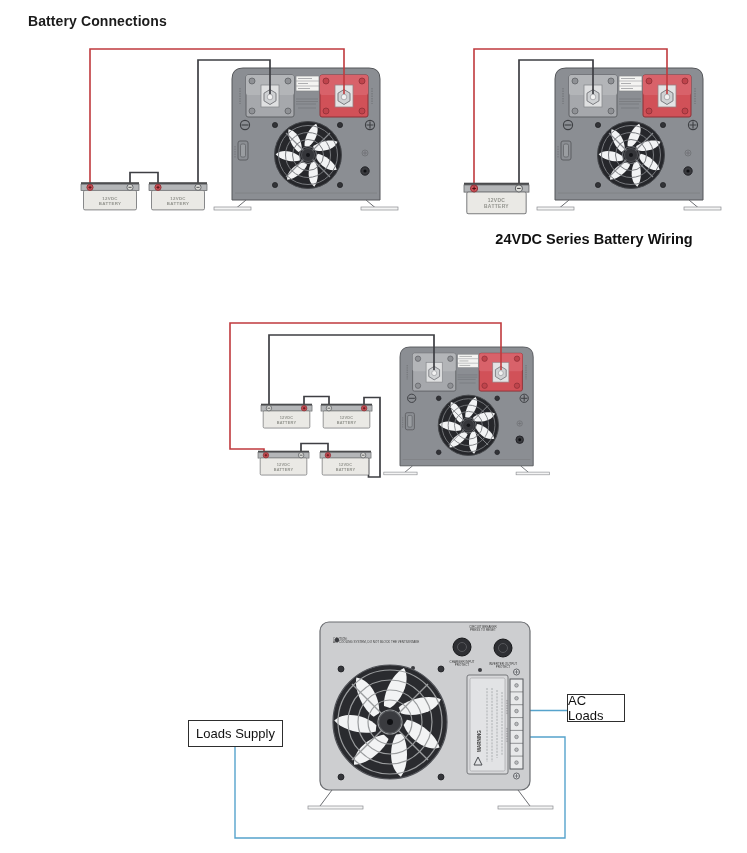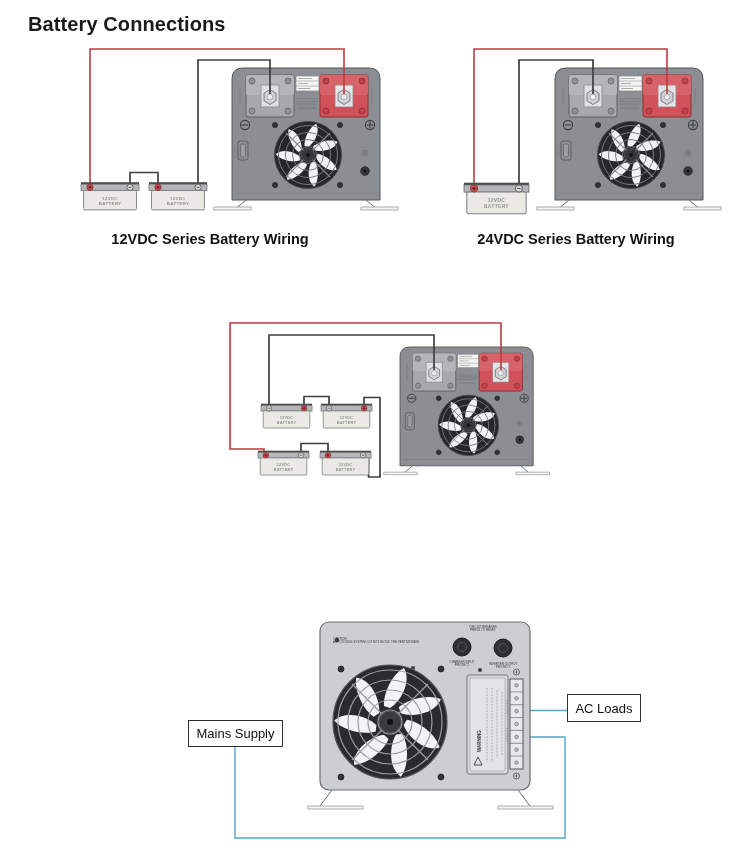--- a/index.html
+++ b/index.html
@@ -1,19 +1,19 @@
 <!DOCTYPE html>
 <html><head>
 <meta charset="utf-8">
 <style>
   html,body{margin:0;padding:0;background:#fff;}
   .page{position:relative;width:747px;height:853px;background:#ffffff;overflow:hidden;
         font-family:"Liberation Sans",sans-serif;}
   .abs{position:absolute;}
-  .heading{font-size:20px;font-weight:bold;color:#1b1b1b;letter-spacing:.1px;white-space:nowrap;}
+  .heading{font-size:14px;font-weight:bold;color:#1b1b1b;letter-spacing:.1px;white-space:nowrap;}
   .diagram-title{width:300px;text-align:center;font-size:14.5px;font-weight:bold;color:#111;white-space:nowrap;}
   .wire-label{border:1.5px solid #2e2e2e;background:#fff;display:flex;align-items:center;justify-content:center;
               font-size:13px;color:#111;box-sizing:border-box;}
   svg{position:absolute;left:0;top:0;}
   svg text{font-family:"Liberation Sans",sans-serif;}
 </style>
 </head>
 <body>
 
 <div class="page">
@@ -264,18 +264,17 @@
         <circle cx="516.5" cy="672" r="3"></circle>
             <circle cx="516.5" cy="776" r="3"></circle>
       </g>
       <path d="M514.5 672 H518.5 M516.5 670 V674 M514.5 776 H518.5 M516.5 774 V778" stroke="#55575b" stroke-width="0.7"></path>
       <path d="M507 700 V714 M507 728 V742" stroke="#7d7f83" stroke-width="0.8" stroke-dasharray="1.5,1"></path>
     </g>
   </g>
 </svg>
 
 <div class="abs heading" style="left:28px;top:13px;">Battery Connections</div>
-<div class="abs diagram-title" style="left:60px;top:231px;">12VDC Series Battery Wiring</div>
-<div class="abs diagram-title" style="left:426px;top:231px;text-align:center;">24VDC Series Battery Wiring</div>
-<div class="abs wire-label" style="left:188px;top:720px;width:95px;height:27px;">Mains Supply</div>
-<div class="abs wire-label" style="left:567px;top:694px;width:74px;height:28px;">AC Loads</div>
+<div class="abs diagram-title" style="left:444px;top:231px;text-align:center;">24VDC Series Battery Wiring</div>
+<div class="abs wire-label" style="left:188px;top:720px;width:95px;height:27px;">Loads Supply</div>
+<div class="abs wire-label" style="left:567px;top:694px;width:58px;height:28px;">AC Loads</div>
 
 </div>
 
 </body></html>

